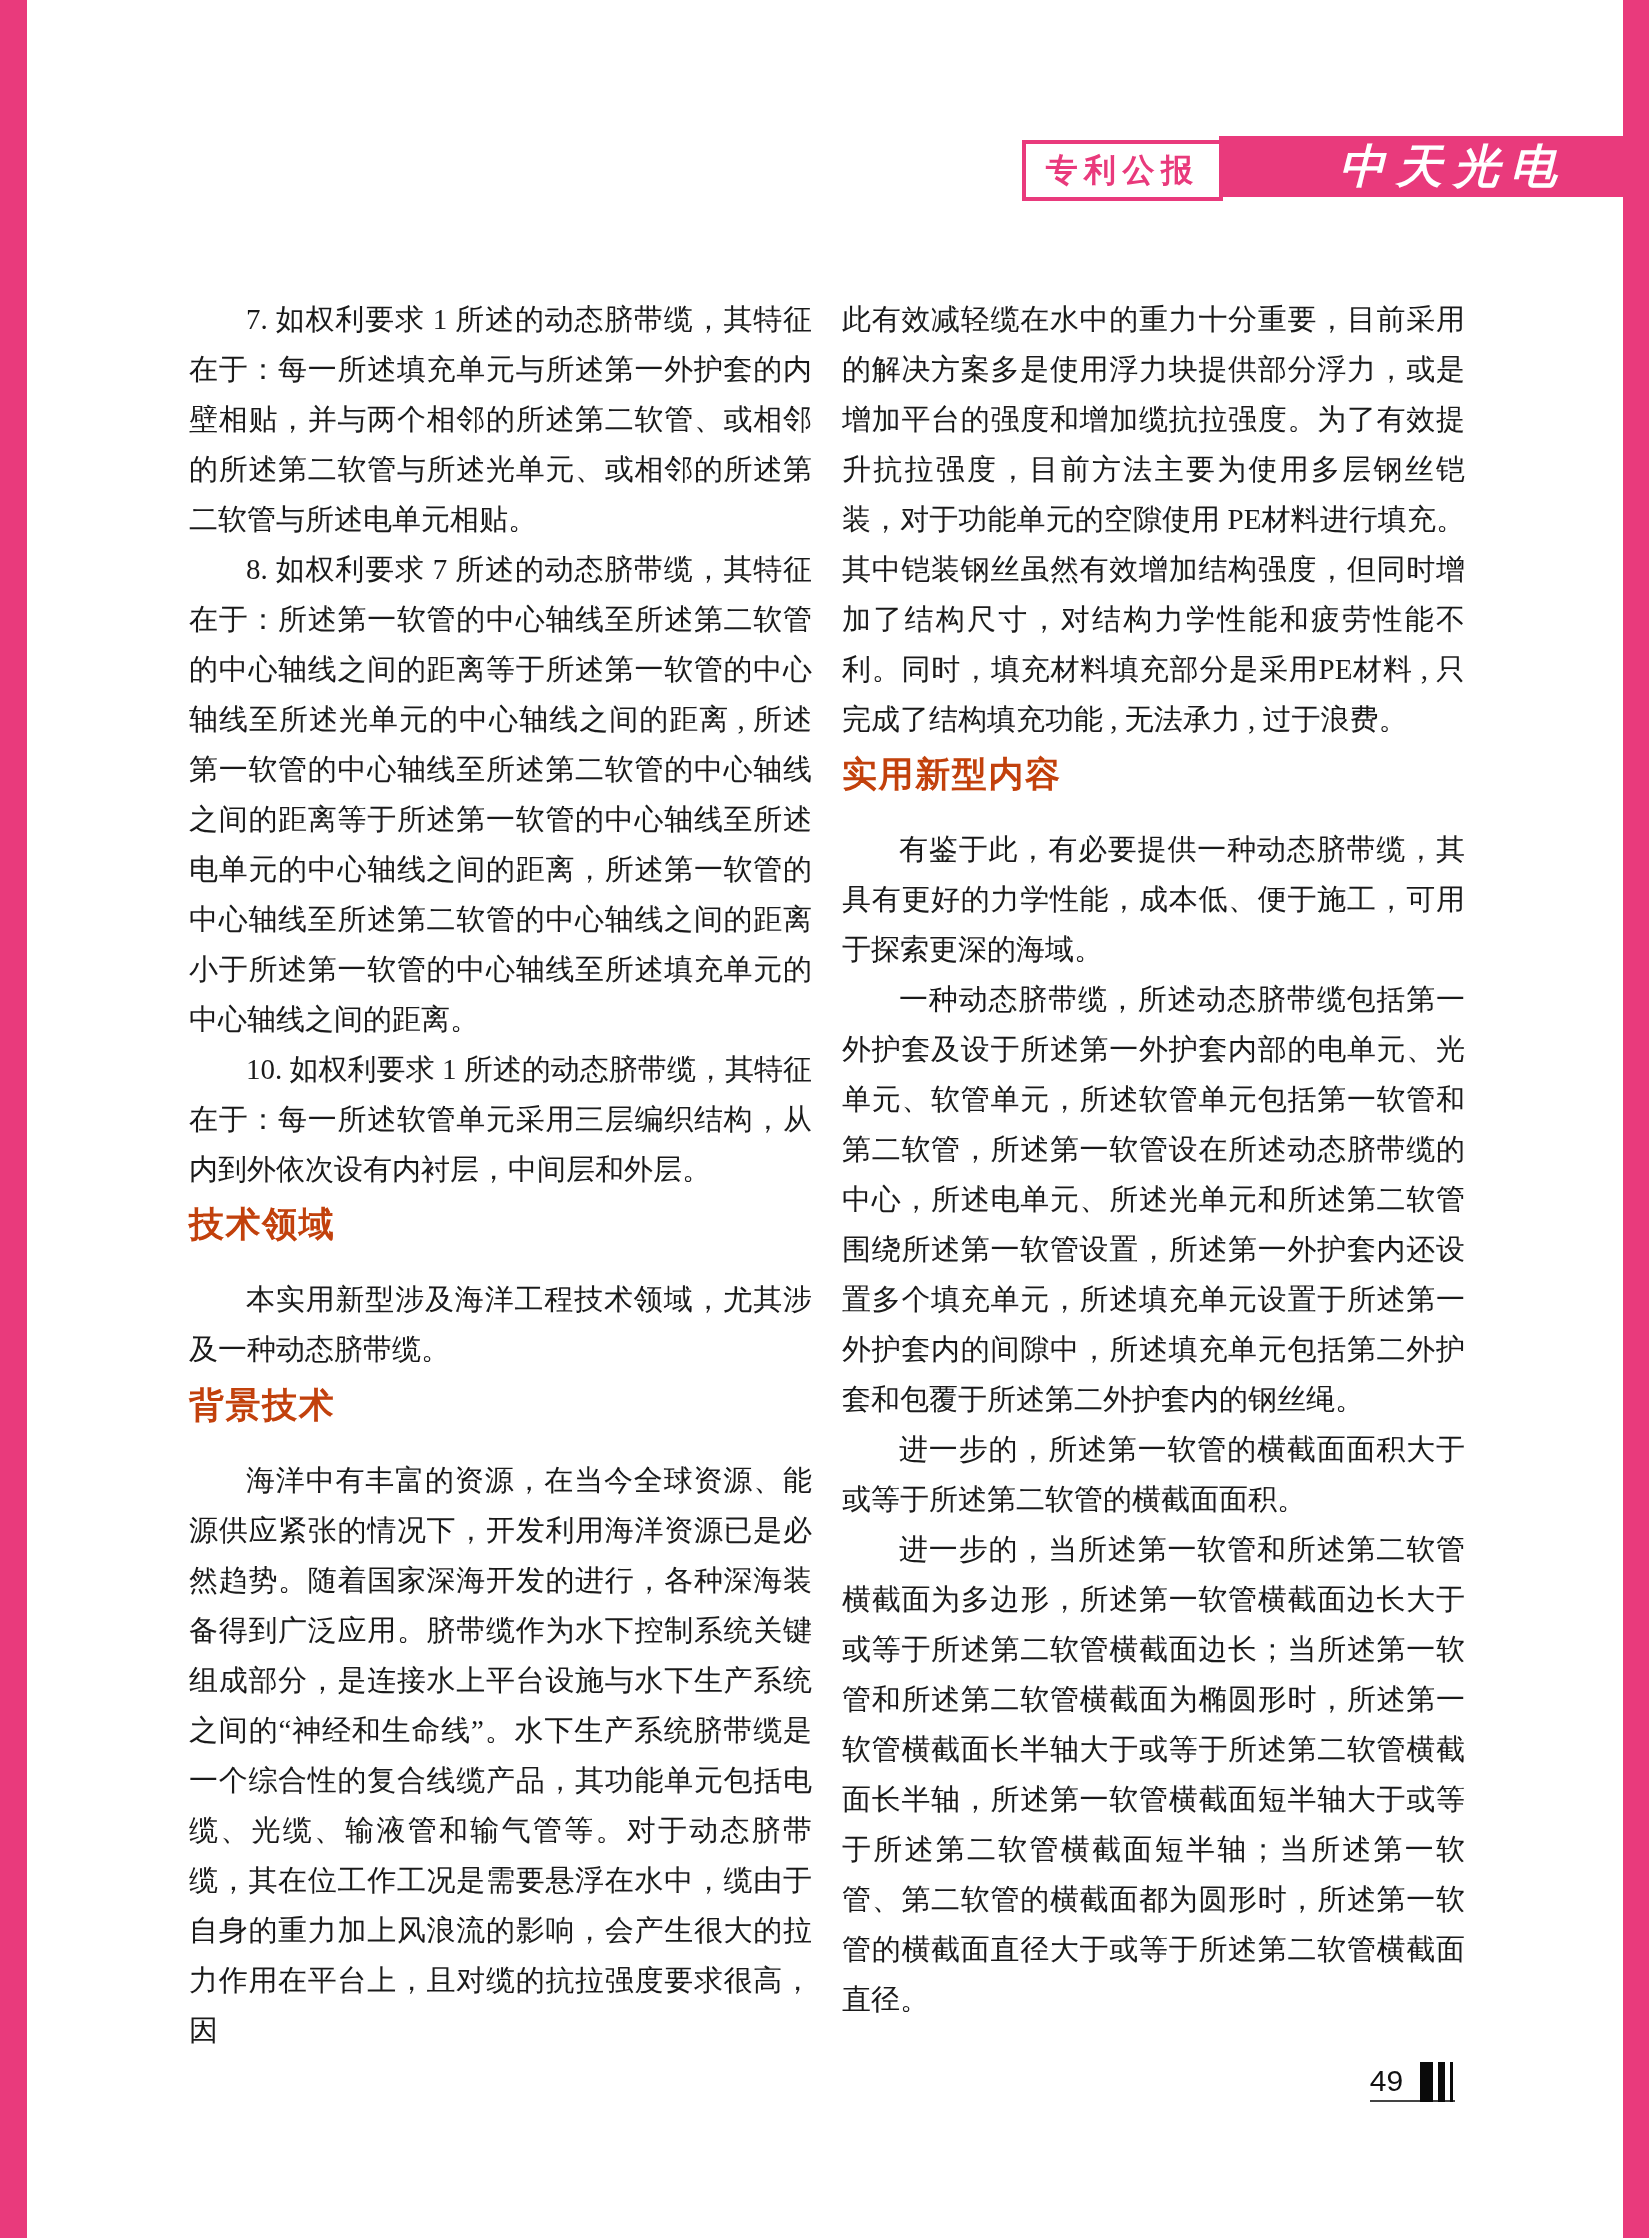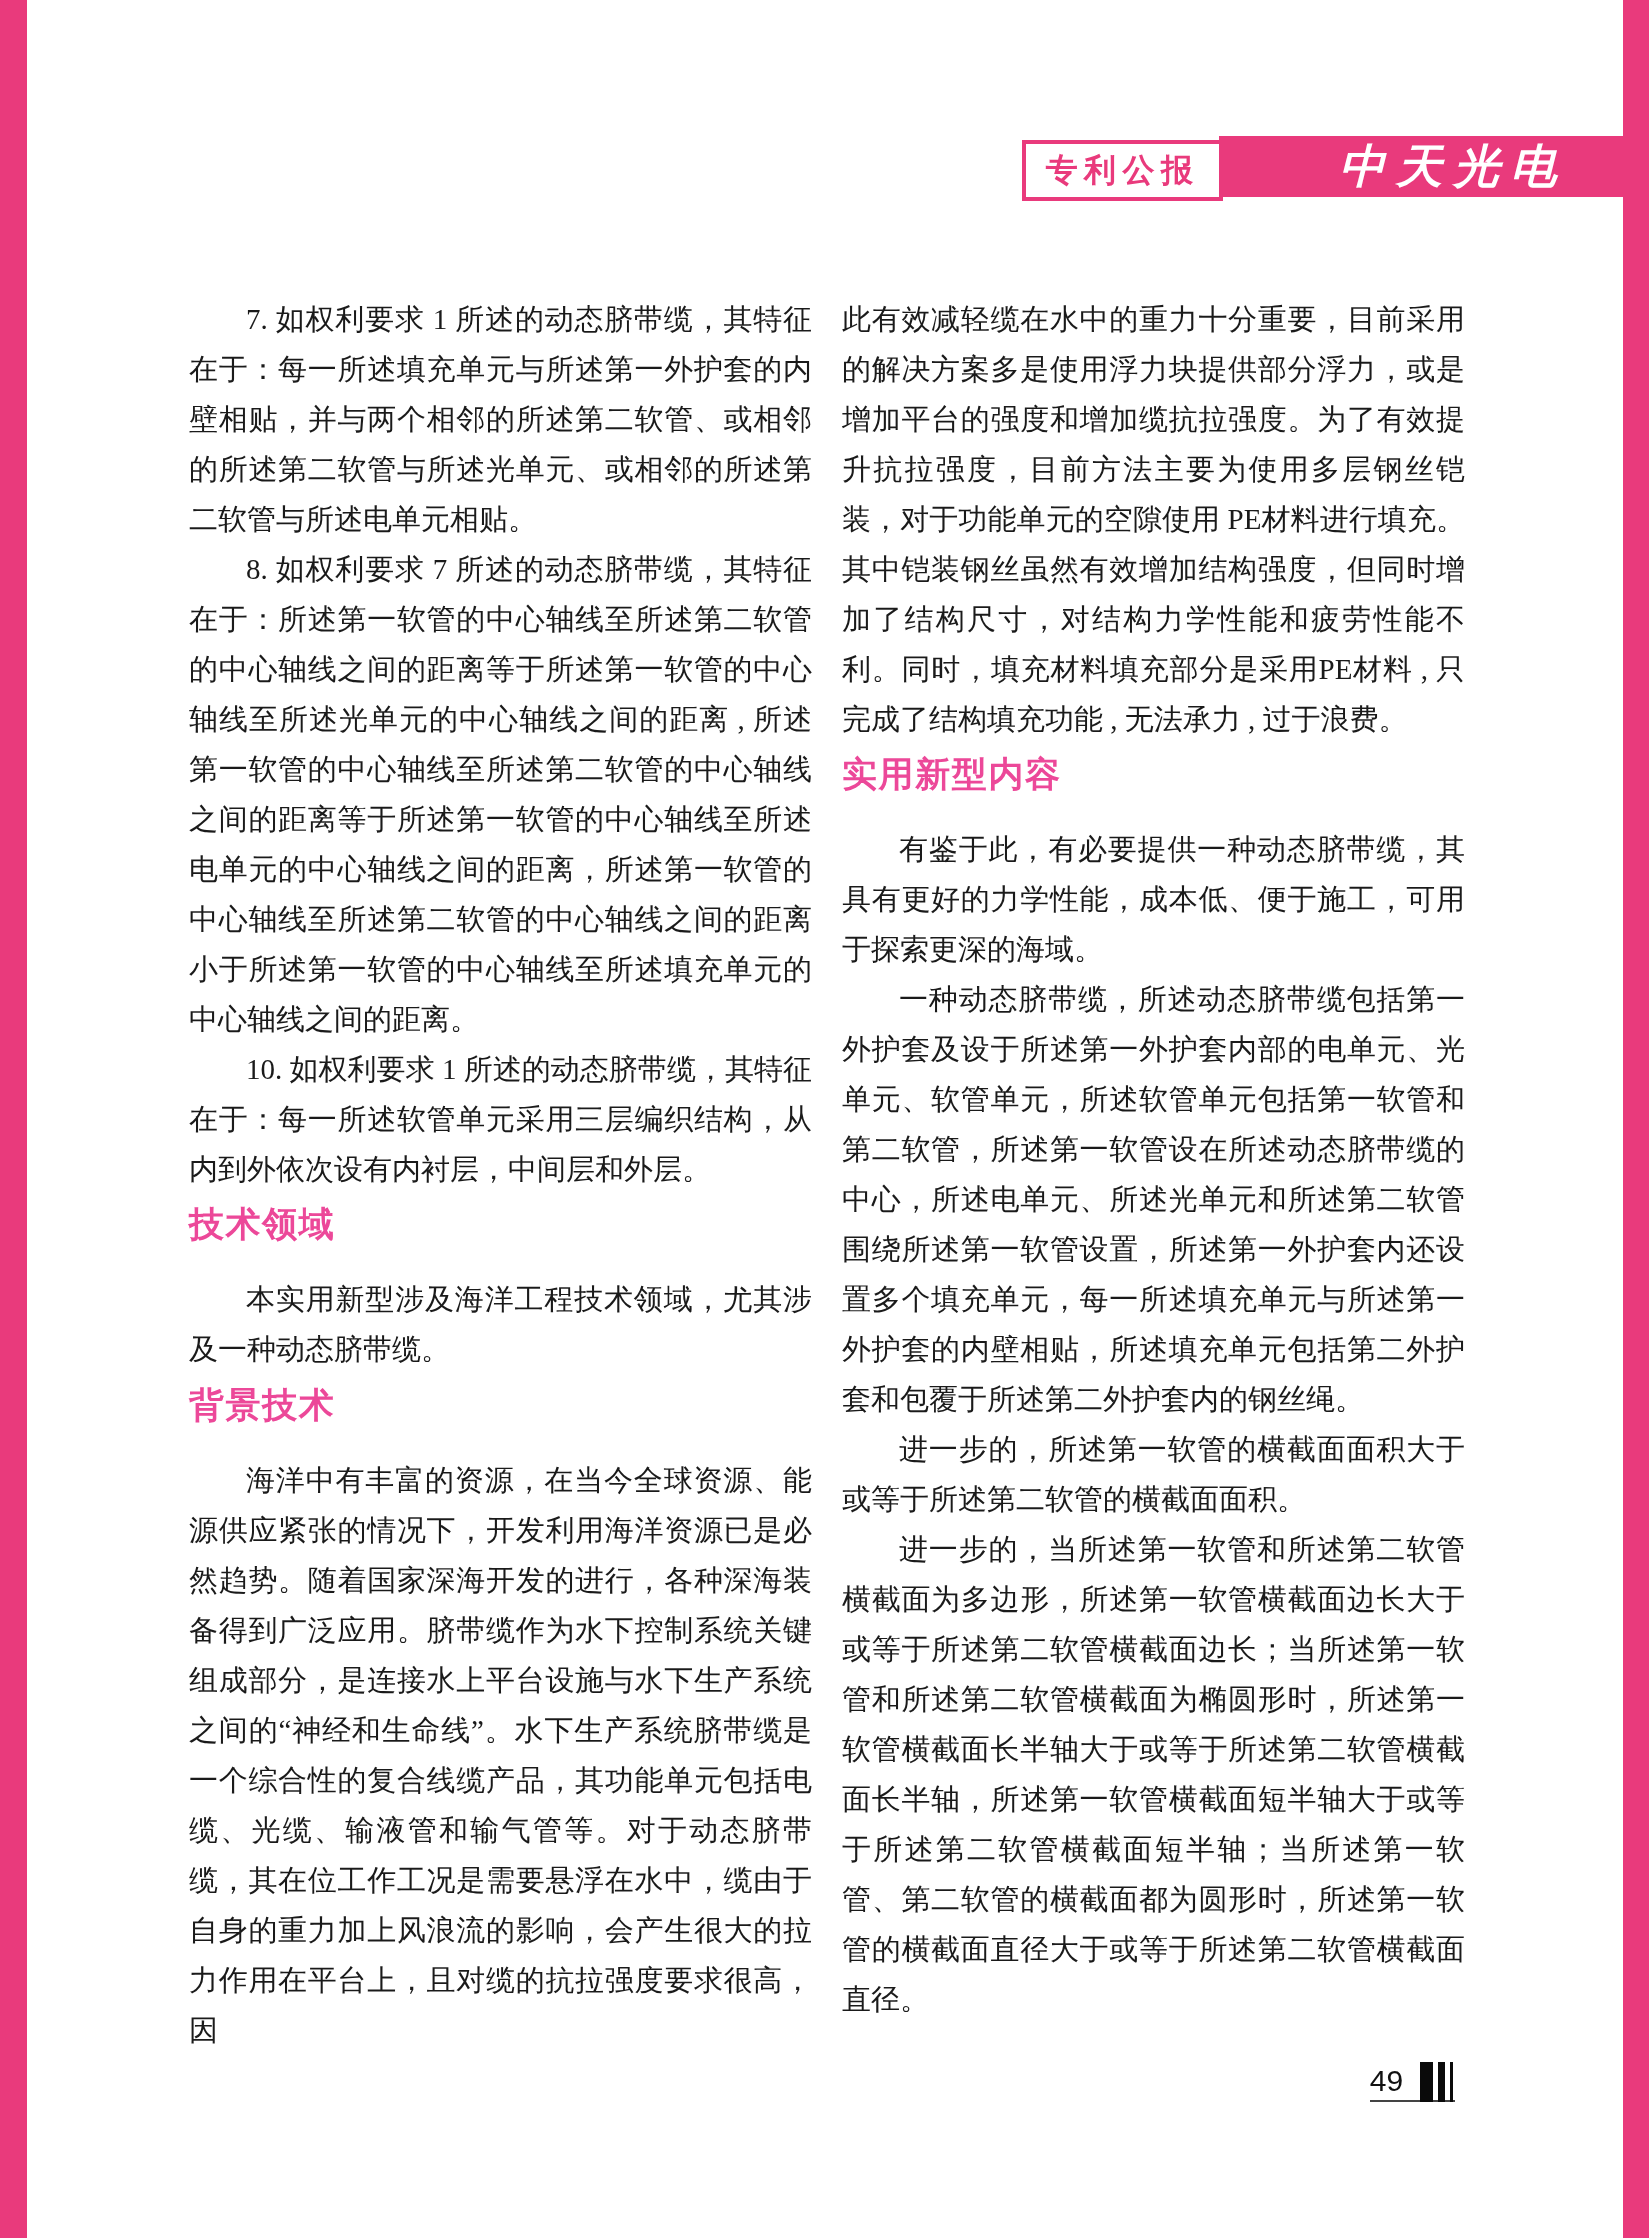--- a/index.html
+++ b/index.html
@@ -42,21 +42,21 @@
     position:absolute;top:294px;width:623px;
     font-size:29px;line-height:50px;text-align:justify;
     text-justify:inter-ideograph;
   }
   .col-left{left:189px;}
   .col-right{left:842px;}
   .para{margin:0;}
   .para.indent{text-indent:57px;}
   .sec-heading{
     margin:6.4px 0 26px 0;
-    color:#ec4899;
+    color:#c2410c;
     font-family:"Liberation Sans","DejaVu Sans",sans-serif;
     font-size:35px;line-height:48px;font-weight:bold;
     letter-spacing:1.6px;
   }
 
   
   .page-number{
     position:absolute;left:1362px;top:2064px;width:49px;
     text-align:center;
     font-family:"Liberation Sans","DejaVu Sans",sans-serif;
@@ -89,21 +89,21 @@
       <p class="para indent">10. 如权利要求 1 所述的动态脐带缆，其特征在于：每一所述软管单元采用三层编织结构，从内到外依次设有内衬层，中间层和外层。</p>
       <h2 class="sec-heading">技术领域</h2>
       <p class="para indent">本实用新型涉及海洋工程技术领域，尤其涉及一种动态脐带缆。</p>
       <h2 class="sec-heading">背景技术</h2>
       <p class="para indent">海洋中有丰富的资源，在当今全球资源、能源供应紧张的情况下，开发利用海洋资源已是必然趋势。随着国家深海开发的进行，各种深海装备得到广泛应用。脐带缆作为水下控制系统关键组成部分，是连接水上平台设施与水下生产系统之间的“神经和生命线”。水下生产系统脐带缆是一个综合性的复合线缆产品，其功能单元包括电缆、光缆、输液管和输气管等。对于动态脐带缆，其在位工作工况是需要悬浮在水中，缆由于自身的重力加上风浪流的影响，会产生很大的拉力作用在平台上，且对缆的抗拉强度要求很高，因</p>
     </div>
   <div class="col col-right">
       <p class="para">此有效减轻缆在水中的重力十分重要，目前采用的解决方案多是使用浮力块提供部分浮力，或是增加平台的强度和增加缆抗拉强度。为了有效提升抗拉强度，目前方法主要为使用多层钢丝铠装，对于功能单元的空隙使用 PE材料进行填充。其中铠装钢丝虽然有效增加结构强度，但同时增加了结构尺寸，对结构力学性能和疲劳性能不利。同时，填充材料填充部分是采用PE材料 , 只完成了结构填充功能 , 无法承力 , 过于浪费。</p>
       <h2 class="sec-heading">实用新型内容</h2>
       <p class="para indent">有鉴于此，有必要提供一种动态脐带缆，其具有更好的力学性能，成本低、便于施工，可用于探索更深的海域。</p>
-      <p class="para indent">一种动态脐带缆，所述动态脐带缆包括第一外护套及设于所述第一外护套内部的电单元、光单元、软管单元，所述软管单元包括第一软管和第二软管，所述第一软管设在所述动态脐带缆的中心，所述电单元、所述光单元和所述第二软管围绕所述第一软管设置，所述第一外护套内还设置多个填充单元，每一所述填充单元与所述第一外护套的内壁相贴，所述填充单元包括第二外护套和包覆于所述第二外护套内的钢丝绳。</p>
+      <p class="para indent">一种动态脐带缆，所述动态脐带缆包括第一外护套及设于所述第一外护套内部的电单元、光单元、软管单元，所述软管单元包括第一软管和第二软管，所述第一软管设在所述动态脐带缆的中心，所述电单元、所述光单元和所述第二软管围绕所述第一软管设置，所述第一外护套内还设置多个填充单元，所述填充单元设置于所述第一外护套内的间隙中，所述填充单元包括第二外护套和包覆于所述第二外护套内的钢丝绳。</p>
       <p class="para indent">进一步的，所述第一软管的横截面面积大于或等于所述第二软管的横截面面积。</p>
       <p class="para indent">进一步的，当所述第一软管和所述第二软管横截面为多边形，所述第一软管横截面边长大于或等于所述第二软管横截面边长；当所述第一软管和所述第二软管横截面为椭圆形时，所述第一软管横截面长半轴大于或等于所述第二软管横截面长半轴，所述第一软管横截面短半轴大于或等于所述第二软管横截面短半轴；当所述第一软管、第二软管的横截面都为圆形时，所述第一软管的横截面直径大于或等于所述第二软管横截面直径。</p>
     </div>
 
   <div class="page-number">49</div>
   <div class="footer-rule"></div>
   <div class="footer-bars">
     <div class="bar bar1"></div>
     <div class="bar bar2"></div>
     <div class="bar bar3"></div>

